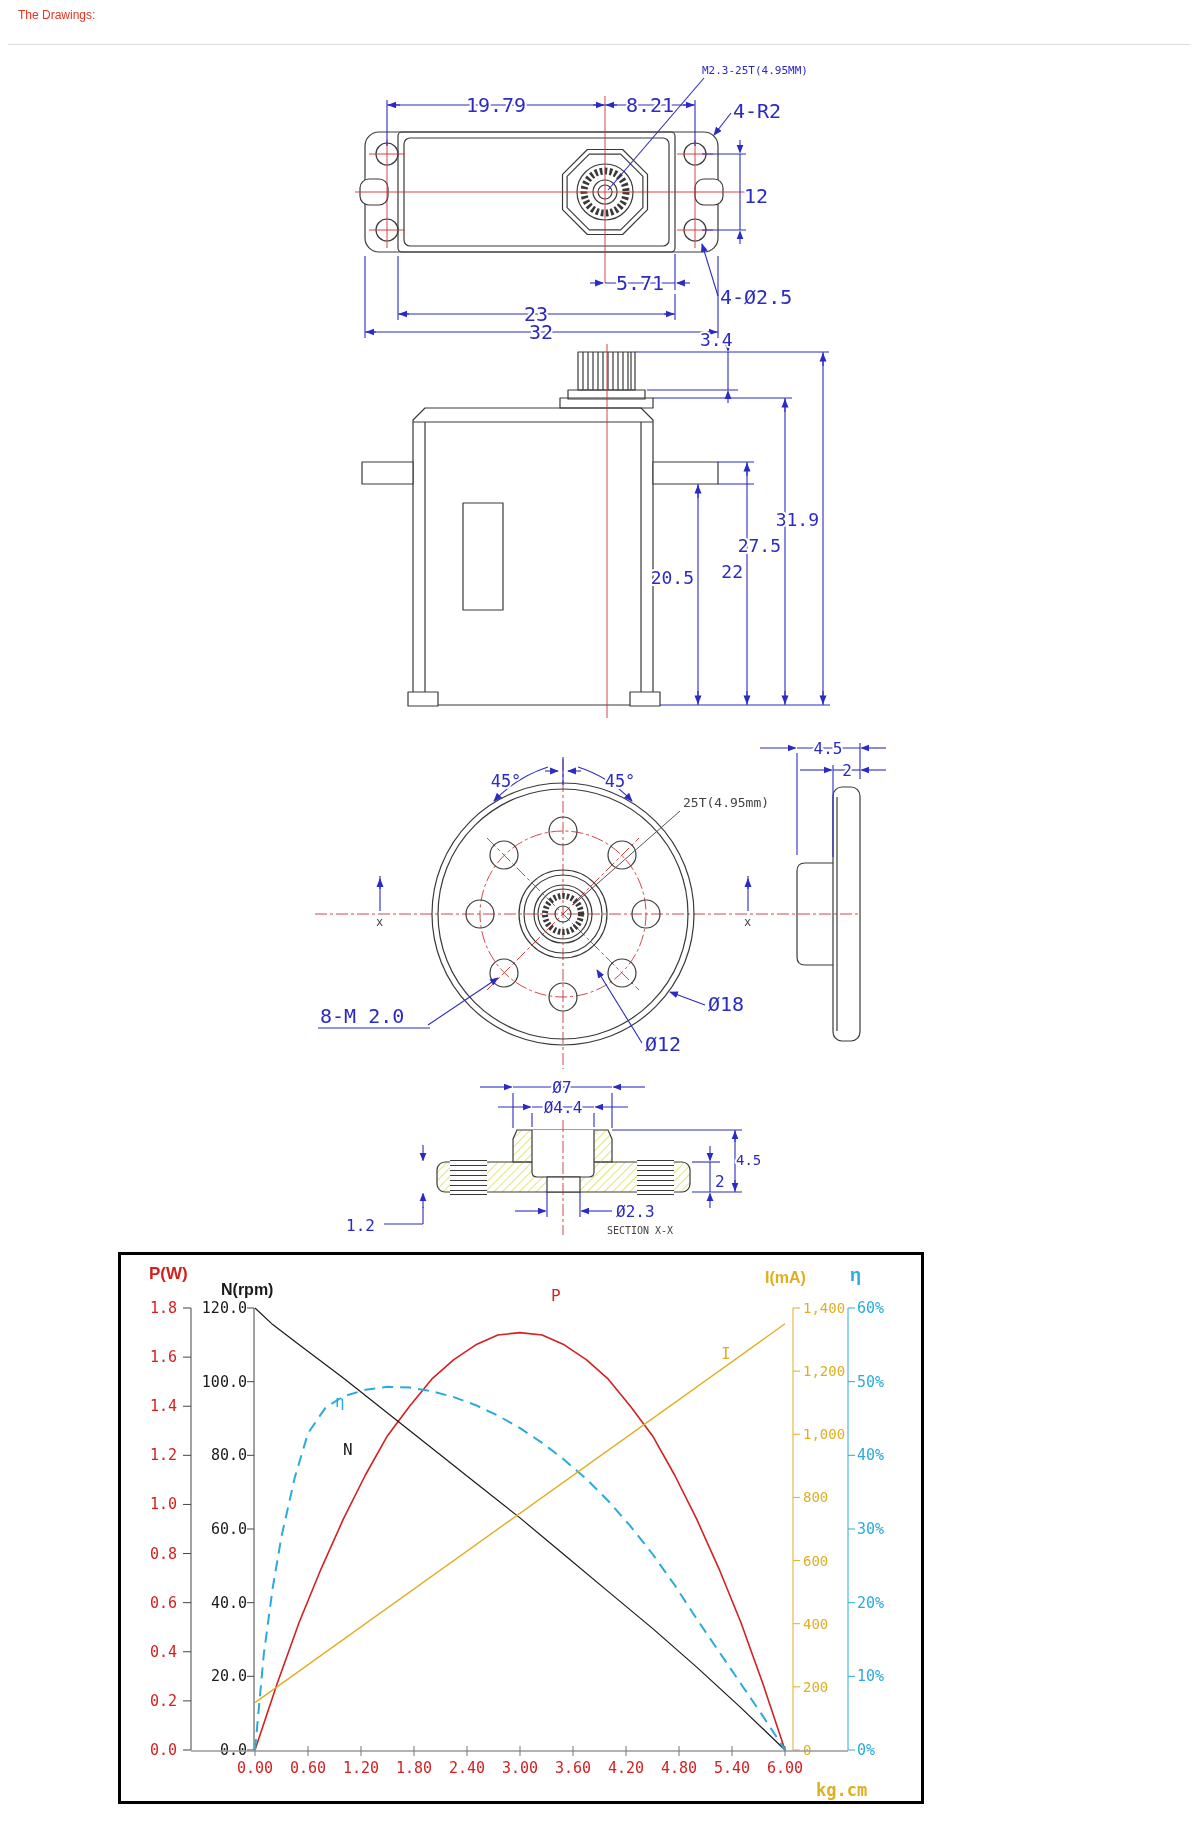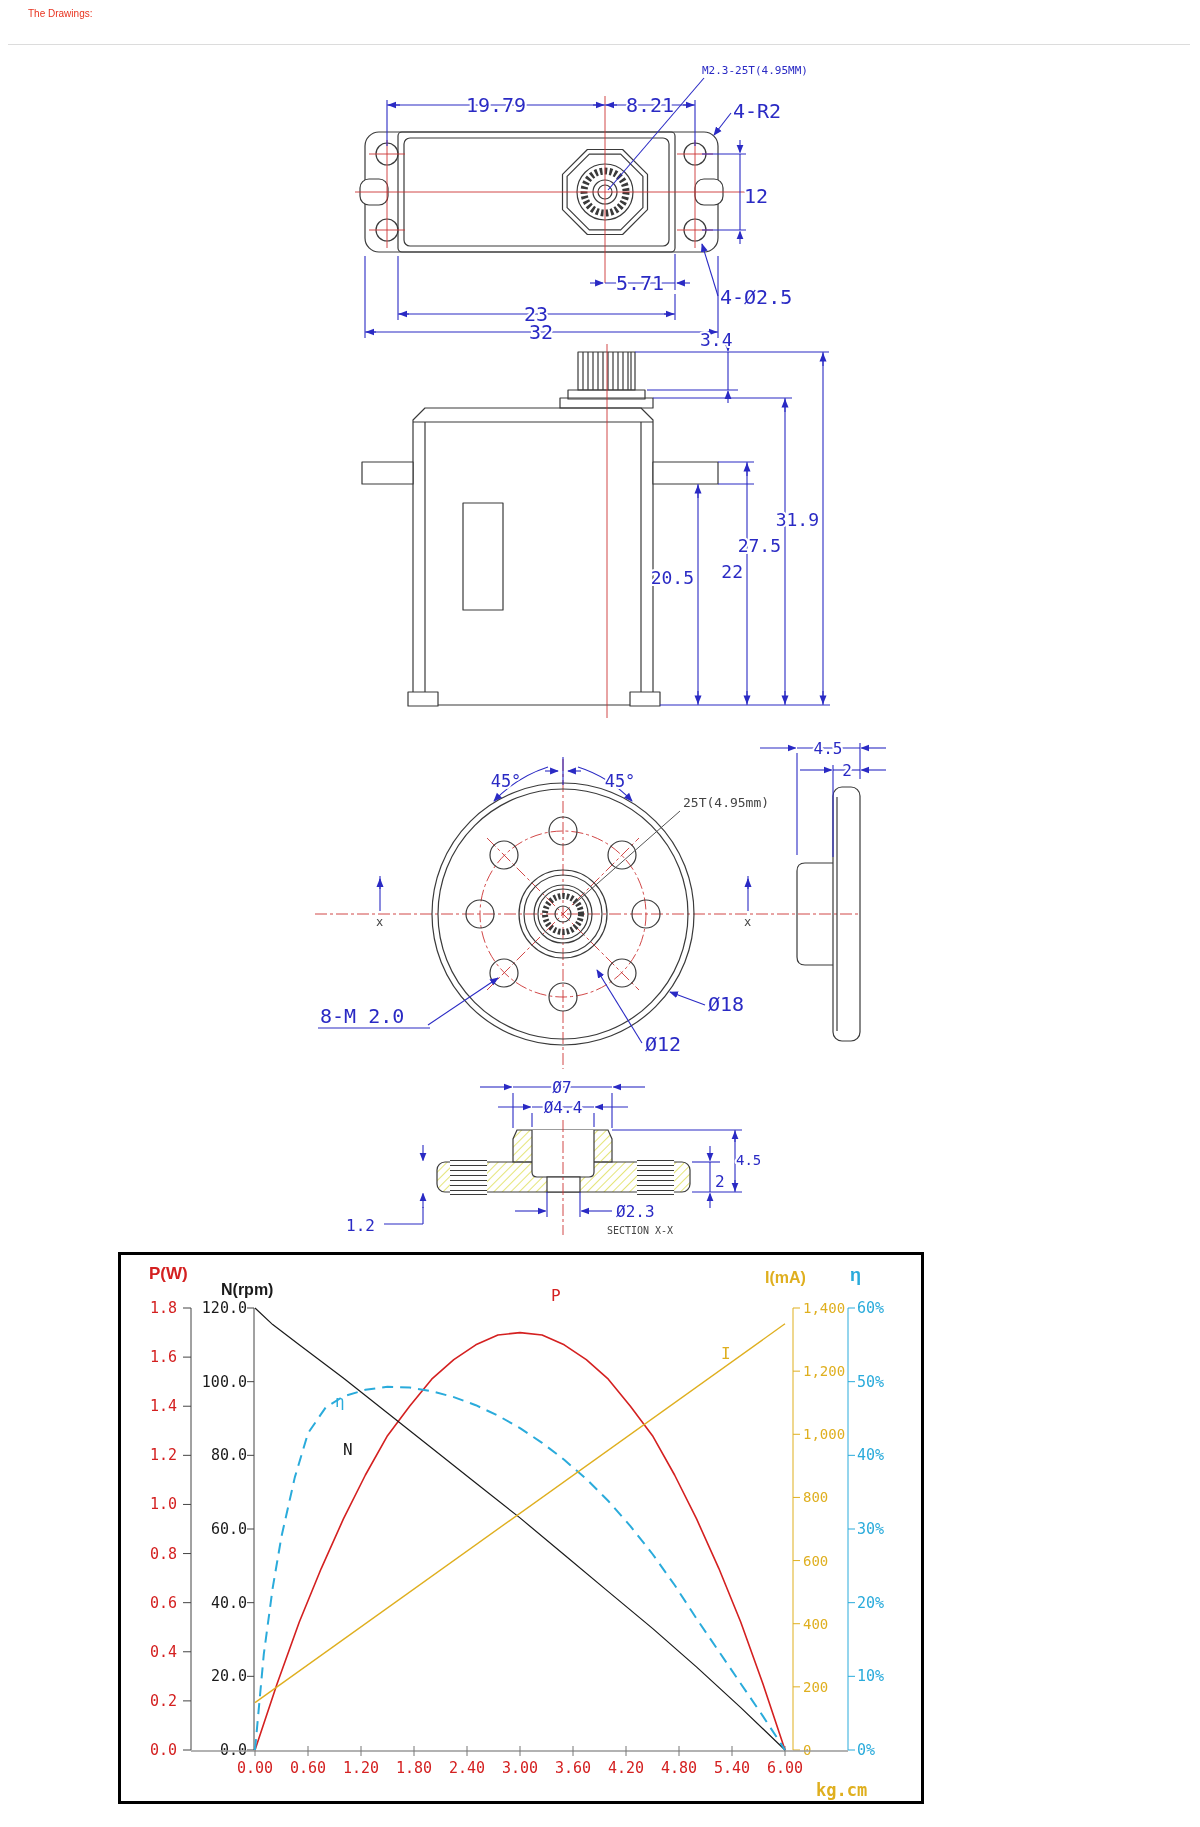--- a/index.html
+++ b/index.html
@@ -1,18 +1,18 @@
 <!DOCTYPE html>
 <html><head>
 <meta charset="utf-8">
 <style>
   html,body{margin:0;padding:0;background:#fff;}
   .page{position:relative;width:1200px;height:1827px;background:#fff;overflow:hidden;
         font-family:"Liberation Sans",sans-serif;}
-  .title{position:absolute;left:18px;top:8px;color:#e8321e;font-size:10px;margin-left:10px;}
+  .title{position:absolute;left:18px;top:8px;color:#e8321e;font-size:12px;}
   .divider{position:absolute;left:8px;right:10px;top:44px;border-top:1px solid #dcdcdc;height:0;}
   svg.dwg{position:absolute;overflow:visible;}
   .ln{fill:none;stroke:#3a3a3a;stroke-width:1.2;stroke-linejoin:round;}
   .lnf{fill:#ffffff;stroke:#3a3a3a;stroke-width:1.2;stroke-linejoin:round;}
   .rl{stroke:#cc3333;stroke-width:0.9;fill:none;}
   .rld{stroke:#cc3333;stroke-width:0.9;fill:none;stroke-dasharray:12 3 3 3;}
   .dl{stroke:#2a2ac4;stroke-width:1.1;fill:none;}
   .gl{stroke:#555;stroke-width:1;fill:none;}
   .dim{font-family:"DejaVu Sans Mono",monospace;fill:#2a2ac4;paint-order:stroke;stroke:#fff;
        stroke-width:4px;stroke-linejoin:round;}

